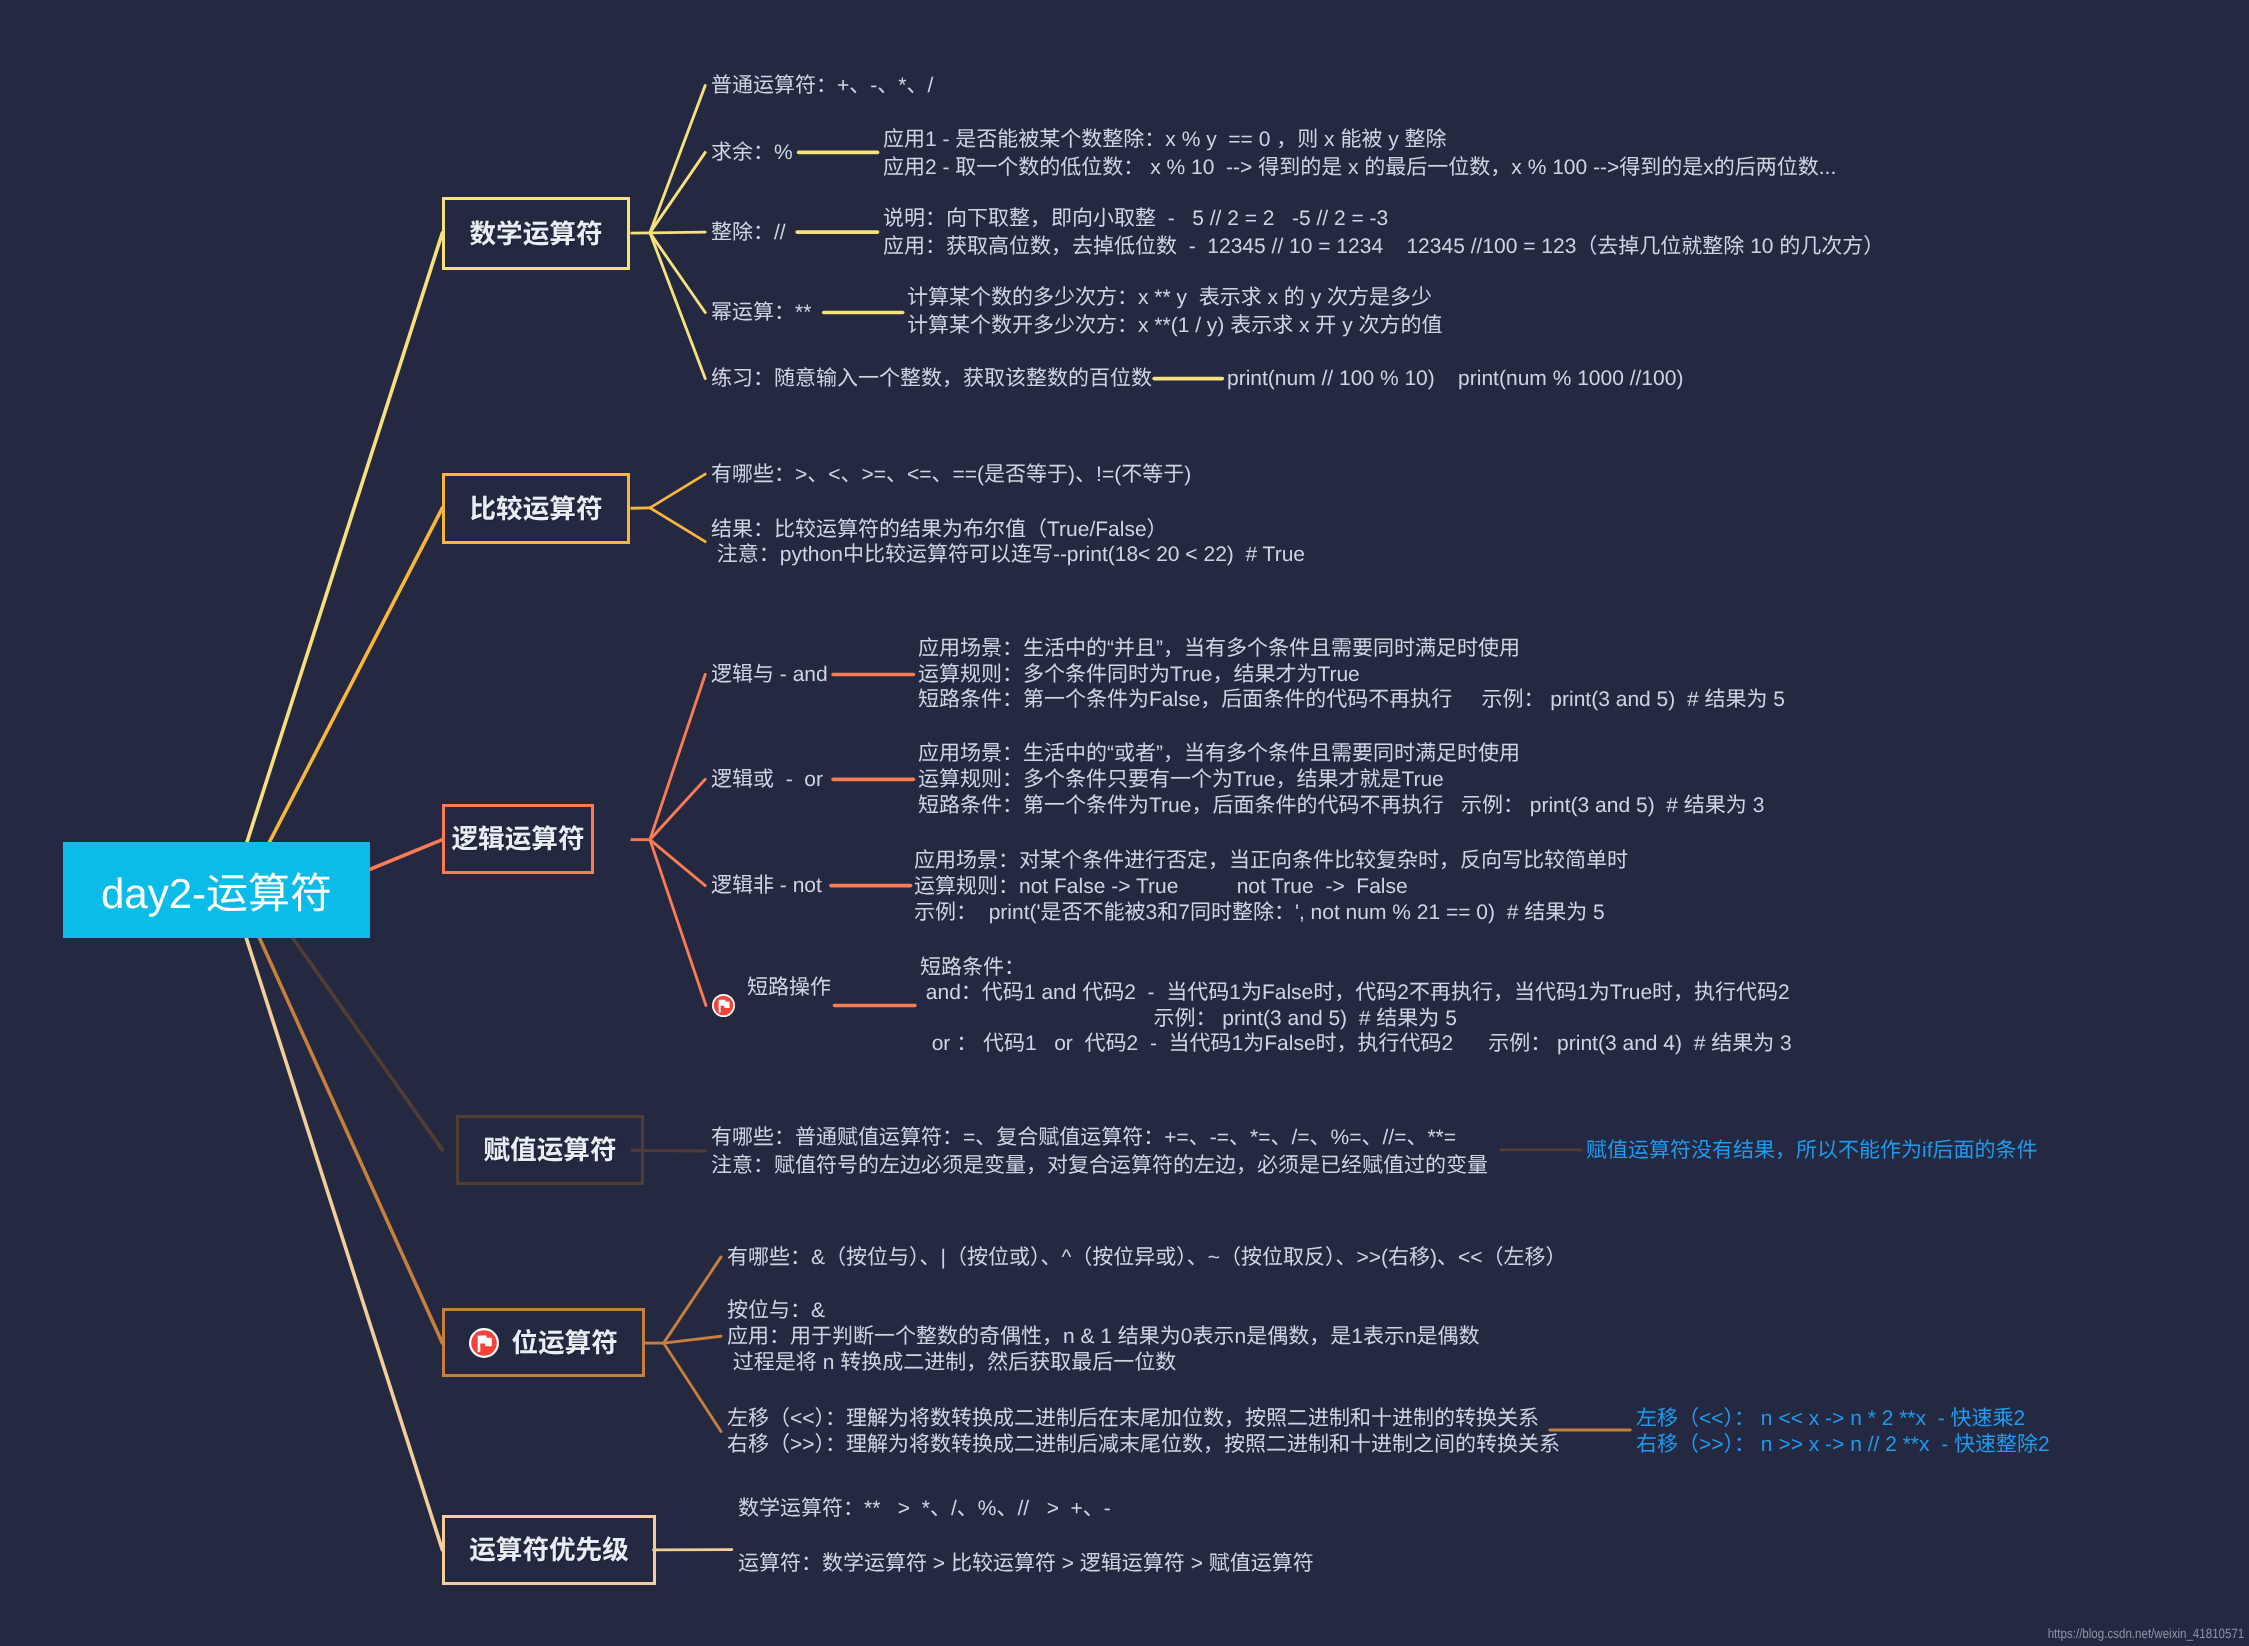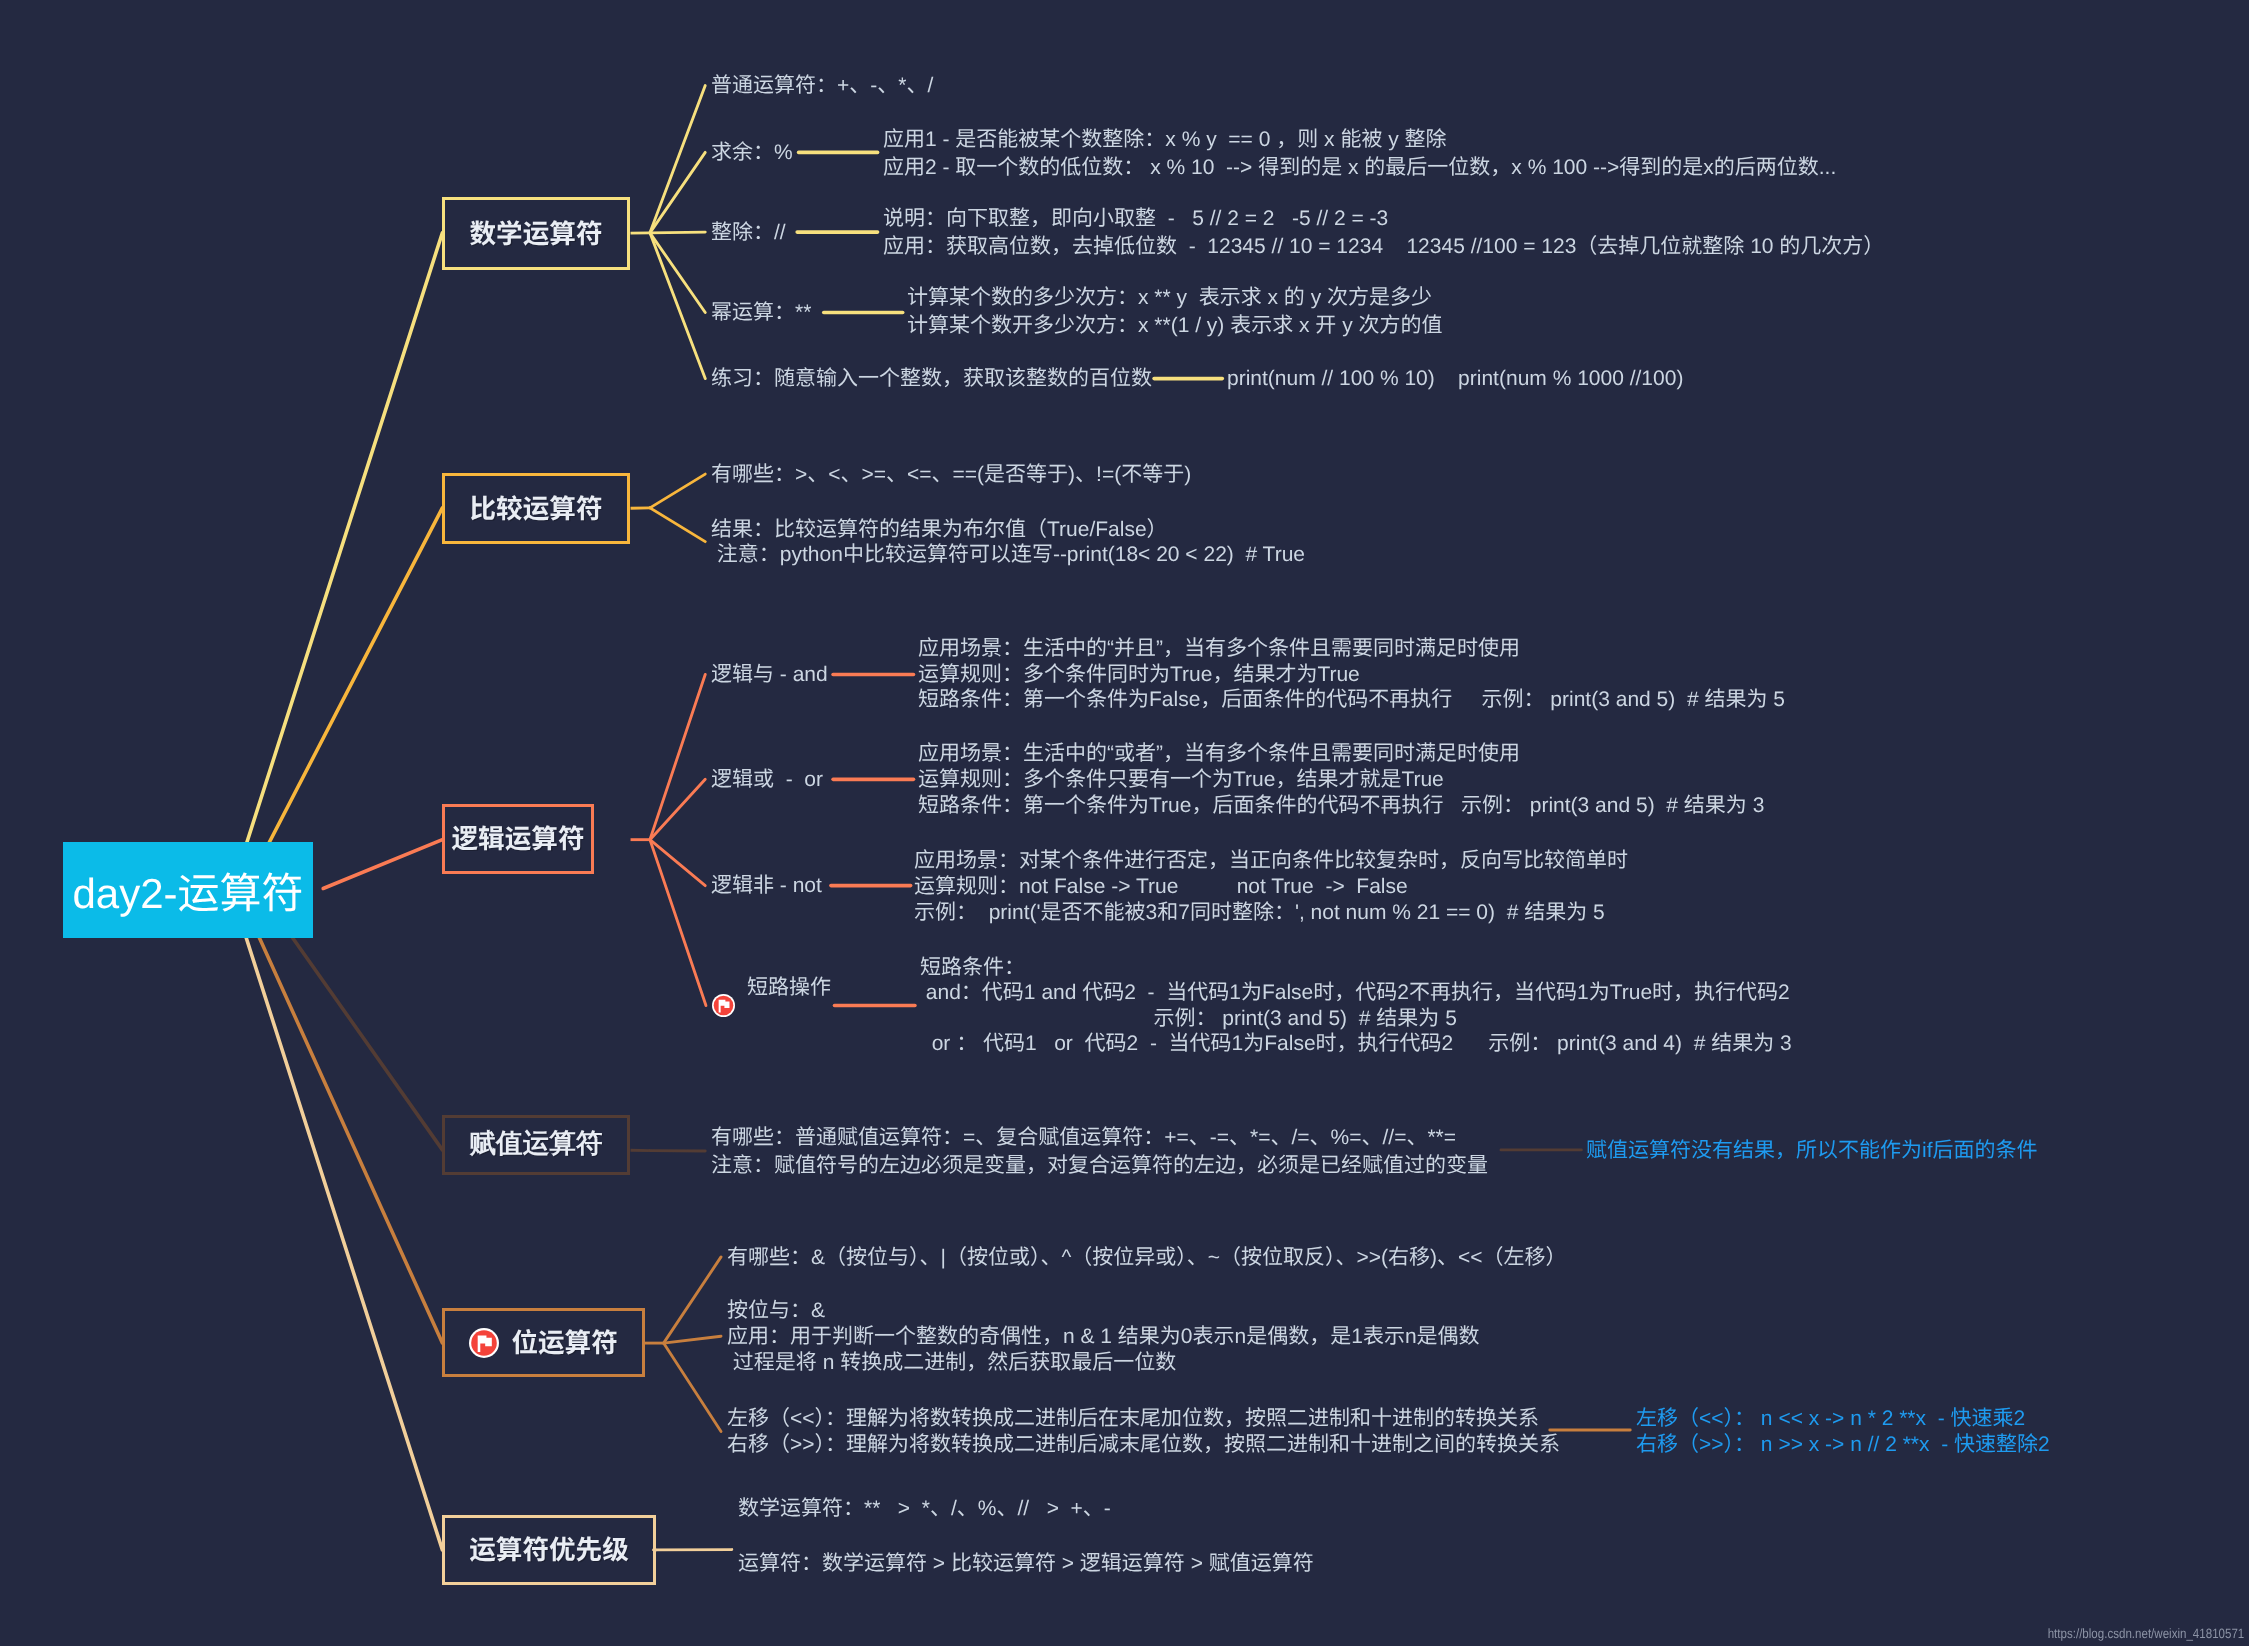--- a/index.html
+++ b/index.html
@@ -62,21 +62,21 @@
       <path d="M 327 1230 L 616 1870" stroke="#c87f3e" stroke-width="5" fill="none" stroke-linecap="round"></path>
       <path d="M 898 1870 L 924 1870" stroke="#c87f3e" stroke-width="4" fill="none" stroke-linecap="butt"></path>
       <path d="M 924 1870 L 1004 1750" stroke="#c87f3e" stroke-width="4" fill="none" stroke-linecap="round"></path>
       <path d="M 924 1870 L 1004 1860.5" stroke="#c87f3e" stroke-width="4" fill="none" stroke-linecap="round"></path>
       <path d="M 924 1870 L 1004 1993" stroke="#c87f3e" stroke-width="4" fill="none" stroke-linecap="round"></path>
       <path d="M 2158 1991 L 2270 1991" stroke="#c87f3e" stroke-width="4" fill="none" stroke-linecap="round"></path>
       <path d="M 309 1200 L 616 2158" stroke="#f2cf9a" stroke-width="5" fill="none" stroke-linecap="round"></path>
       <path d="M 914 2158.5 L 910 2158" stroke="#f2cf9a" stroke-width="4" fill="none" stroke-linecap="butt"></path>
       <path d="M 910 2158 L 1019 2157.5" stroke="#f2cf9a" stroke-width="4" fill="none" stroke-linecap="round"></path>
     </svg>
-<div id="root" style="left: 63px; top: 842px; width: 250px; height: 96px; background: rgb(11, 187, 232);">
+<div id="root" style="left: 63px; top: 842px; width: 307px; height: 96px; background: rgb(11, 187, 232);">
       <span class="rlbl" style="font-size: 42px;">day2-运算符</span>
     </div>
     <div class="node" style="left: 442px; top: 197px; width: 188px; height: 73px; border-width: 3.6px; border-color: rgb(247, 224, 126);">
       <span class="nlbl">数学运算符</span>
     </div>
     <div class="t" style="left: 711px; top: 85px;">普通运算符：+、-、*、/</div>
     <div class="t" style="left: 711px; top: 152px;">求余：%</div>
     <div class="t" style="left: 883px; top: 139px;">应用1 - 是否能被某个数整除：x % y  == 0 ，则 x 能被 y 整除</div>
     <div class="t" style="left: 883px; top: 167px;">应用2 - 取一个数的低位数： x % 10  --&gt; 得到的是 x 的最后一位数，x % 100 --&gt;得到的是x的后两位数...</div>
     <div class="t" style="left: 711px; top: 232px;">整除：//</div>
@@ -113,21 +113,21 @@
         <circle cx="19" cy="19" r="19" fill="#fff"></circle>
         <circle cx="19" cy="19" r="16.2" fill="#f4433a"></circle>
         <path d="M11 9.5 L22.1 9.5 L22.1 12.2 L28.9 12.2 L28.9 23.1 L20.5 23.1 L20.5 19.6 L14.3 19.6 L14.3 30.4 L11 30.4 Z" fill="#fff"></path>
       </svg>
     </div>
     <div class="t" style="left: 747px; top: 987px; text-align: right;">短路操作</div>
     <div class="t" style="left: 920px; top: 967px;">短路条件：</div>
     <div class="t" style="left: 920px; top: 992px;"> and：代码1 and 代码2  -  当代码1为False时，代码2不再执行，当代码1为True时，执行代码2</div>
     <div class="t" style="left: 920px; top: 1018px;">                                        示例： print(3 and 5)  # 结果为 5</div>
     <div class="t" style="left: 920px; top: 1043px;">  or ： 代码1   or  代码2  -  当代码1为False时，执行代码2      示例： print(3 and 4)  # 结果为 3</div>
-    <div class="node" style="left: 442px; top: 1115px; width: 188px; height: 60px; border-width: 3.6px; border-color: rgb(83, 60, 52); font-family: Liberation Serif, serif;">
+    <div class="node" style="left: 456px; top: 1115px; width: 188px; height: 70px; border-width: 3.6px; border-color: rgb(83, 60, 52);">
       <span class="nlbl">赋值运算符</span>
     </div>
     <div class="t" style="left: 711px; top: 1137px;">有哪些：普通赋值运算符：=、复合赋值运算符：+=、-=、*=、/=、%=、//=、**=</div>
     <div class="t" style="left: 711px; top: 1165px;">注意：赋值符号的左边必须是变量，对复合运算符的左边，必须是已经赋值过的变量</div>
     <div class="t blue" style="left: 1586px; top: 1150px;">赋值运算符没有结果，所以不能作为if后面的条件</div>
     <div class="node" style="left: 442px; top: 1308px; width: 203px; height: 69px; border-width: 3.6px; border-color: rgb(200, 127, 62);">
       <span class="flag" style="position: relative; left: 0px; top: 0px; width: 30px; height: 30px; margin-right: 12.2px; display: inline-block;">
         <svg width="30" height="30" viewBox="0 0 38 38">
           <circle cx="19" cy="19" r="19" fill="#fff"></circle>
           <circle cx="19" cy="19" r="16.2" fill="#f4433a"></circle>

